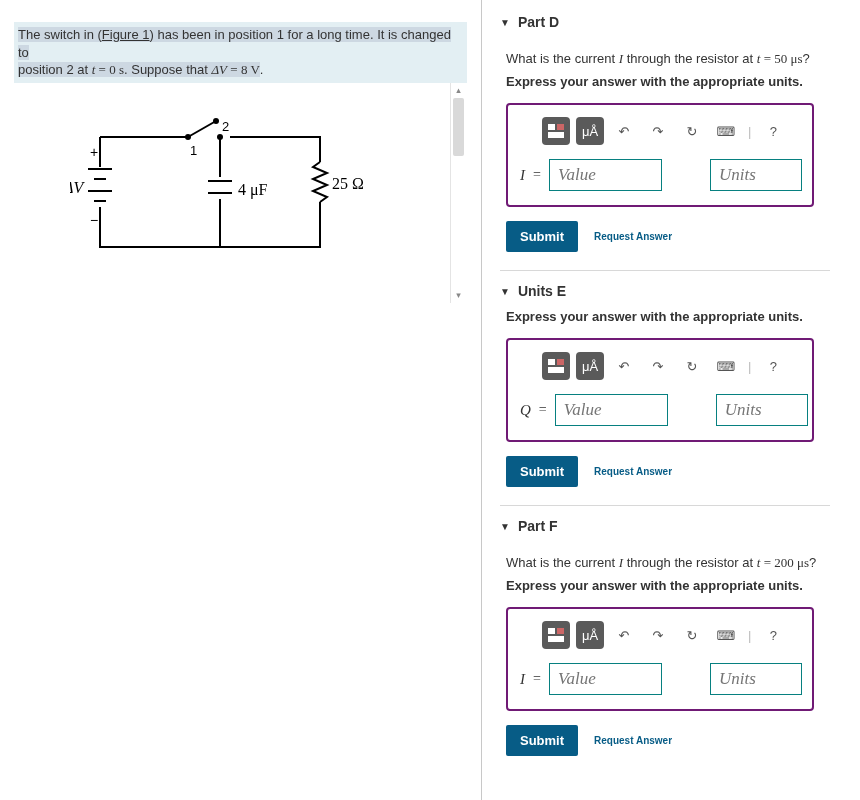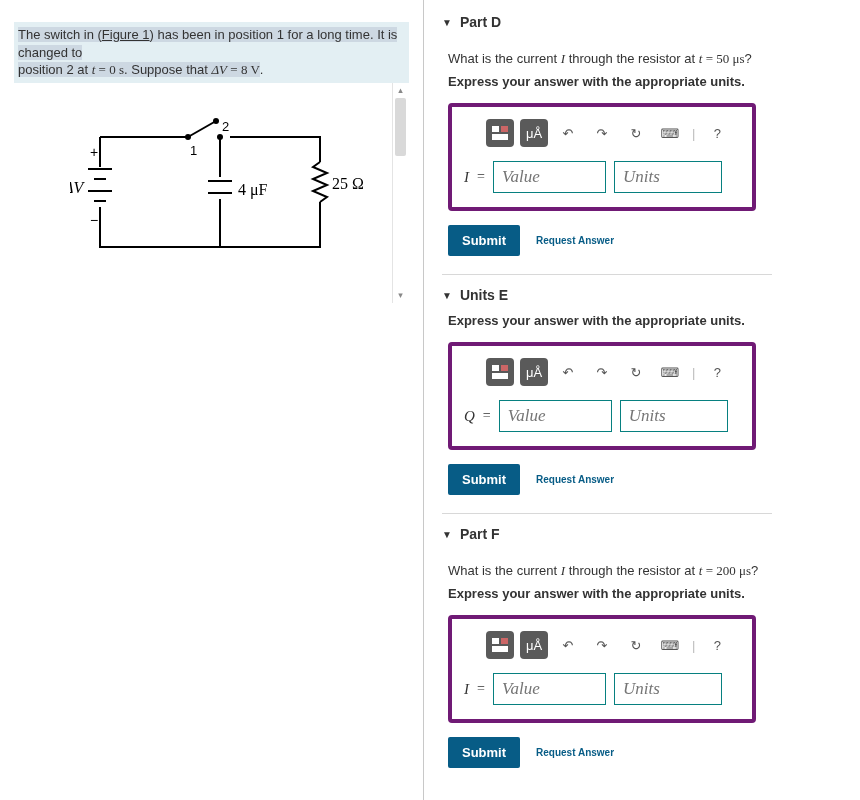--- a/index.html
+++ b/index.html
@@ -10,21 +10,21 @@
     width: 860px;
     height: 800px;
     overflow: hidden;
     background: #fff;
   }
   .cols {
     display: flex;
     height: 100%;
   }
   .left {
-    width: 424px;
+    width: 482px;
     border-right: 1px solid #c8c8c8;
     padding: 22px 14px 2px 14px;
     position: relative;
   }
   .right {
     flex: 1;
     padding: 8px 12px 0 18px;
     position: relative;
   }
   .problem-box {
@@ -85,21 +85,21 @@
   }
   .part-header .tri { font-size: 10px; color:#333; }
   .part-header .label { font-weight: bold; font-size: 14px; }
   .part-body { padding-left: 6px; }
   .prompt { margin: 10px 0 6px 0; line-height:1.4; }
   .prompt .mi { font-family:'Times New Roman',serif; font-style:italic; }
   .prompt .mn { font-family:'Times New Roman',serif; }
   .instr { font-weight: bold; margin-bottom: 14px; }
 
   .answer-box {
-    border: 4px solid #701a75;
+    border: 2px solid #701a75;
     border-radius: 4px;
     padding: 12px 12px 14px 12px;
     background: #fff;
     width: 308px;
   }
   .toolbar {
     display: flex; align-items: center; gap: 6px;
     margin-bottom: 14px; padding-left: 22px;
   }
   .tl-btn {
@@ -112,21 +112,21 @@
   .tl-sep { color:#bbb; margin:0 2px; }
   .inp-row { display:flex; align-items:center; gap:8px; }
   .var { font-family:'Times New Roman',serif; font-style:italic; font-size:15px; }
   .eq  { font-family:'Times New Roman',serif; font-size:14px; }
   .inp {
     border:1px solid #078080; height:32px; padding:0 8px;
     font-family:'Times New Roman',serif; font-style:italic; font-size:17px;
     color:#9a9a9a; background:#fff;
   }
   .inp.value { width:113px; }
-  .inp.units { width:108px; }
+  .inp.units { width:92px;margin-left:40px; }
   .submit-row { display:flex; align-items:center; gap:16px; margin-top:14px; }
   .submit-btn {
     background:#075c86; color:#ffffff; border:none; padding:8px 14px;
     font-size:13px; font-weight:bold; border-radius:2px; cursor:pointer;
   }
   .req { color:#075c86; font-weight:bold; font-size:10px; cursor:pointer; }
 
   .hr { border-top:1px solid #d8d8d8; margin: 8px 0 6px 0; width: 330px; }
 
   

